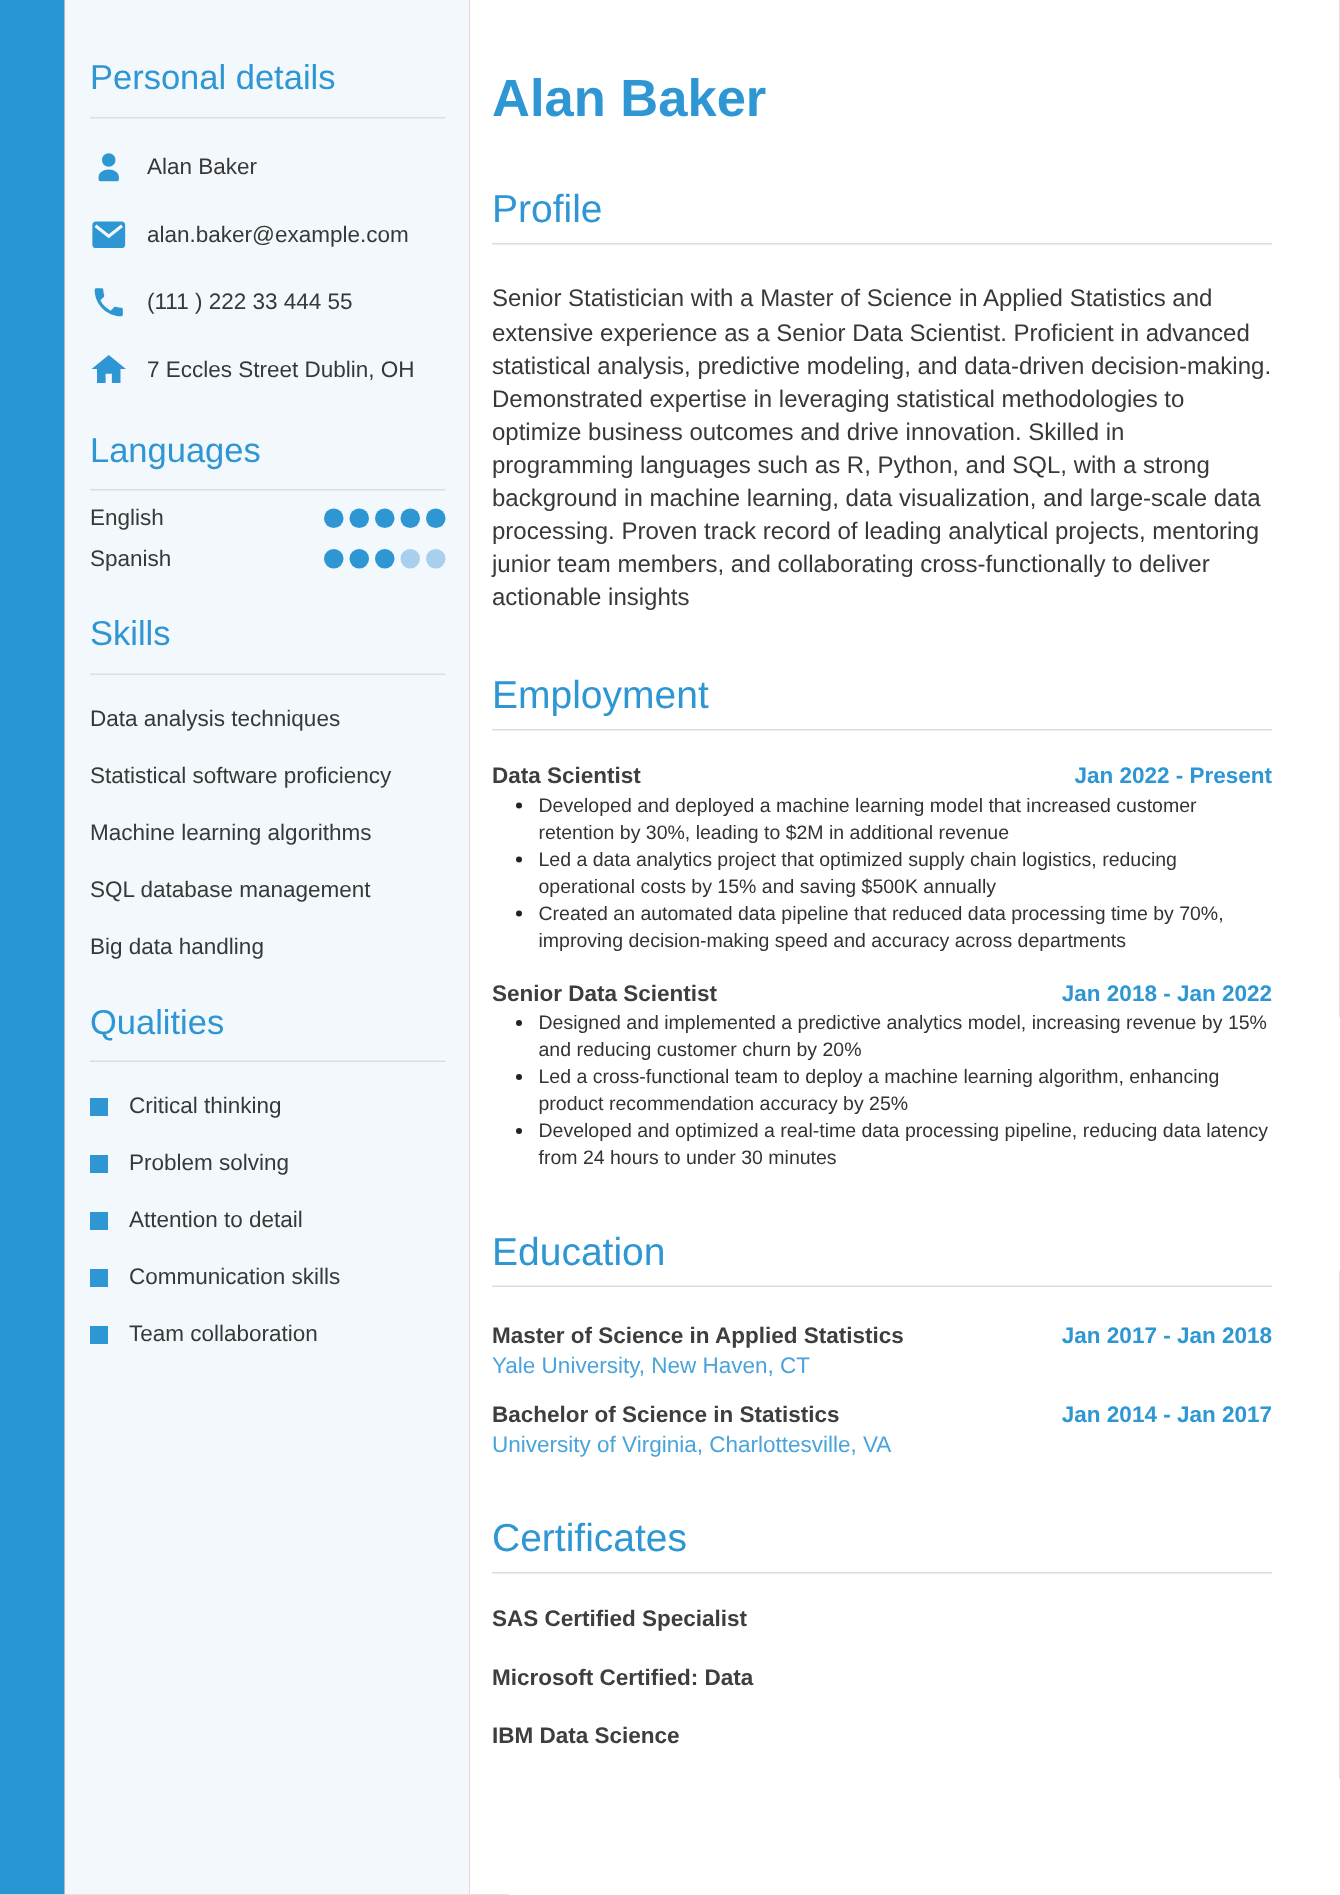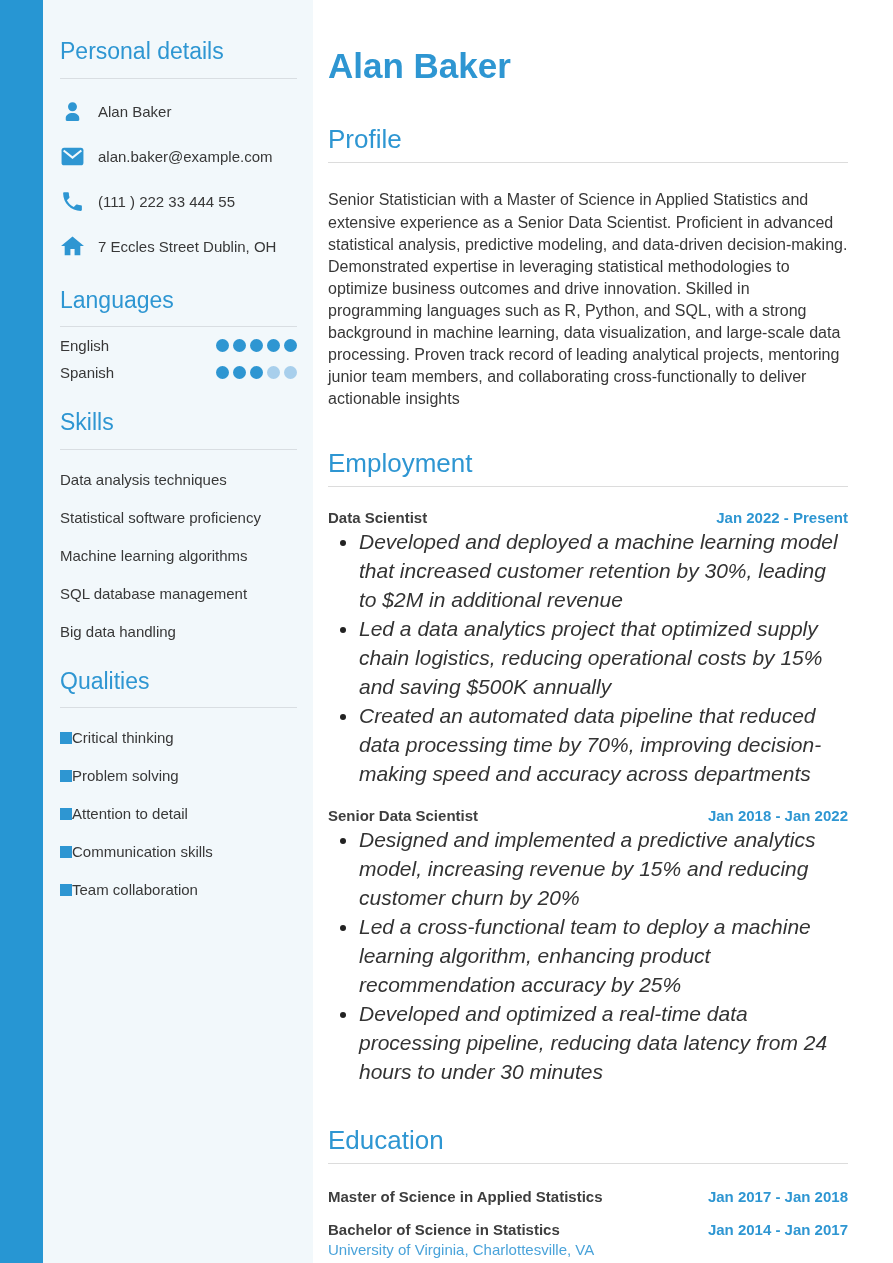--- a/index.html
+++ b/index.html
@@ -22,38 +22,38 @@
   .sidebar section + section { margin-top: 28px; }
 
   .lang-row { display: flex; align-items: center; justify-content: space-between; margin-top: 10px; }
   .lang-name { font-size: 15px; }
   .dots { display: flex; gap: 4px; }
   .dot { width: 13px; height: 13px; border-radius: 50%; background: #a8cfec; }
   .dot.full { background: #2e96d2; }
 
   .skill-item { font-size: 15px; margin-top: 21px; }
 
-  .quality-row { display: flex; align-items: center; margin-top: 21px; }
+  .quality-row { display: flex; align-items: center; gap: 14px; margin-top: 21px; }
   .q-square { width: 12px; height: 12px; background: #2e96d2; flex: 0 0 12px; }
   .q-label { font-size: 15px; }
 
   .main { flex: 1 1 auto; background: #ffffff; padding: 46px 45px 0 15px; }
   .main h1 { font-size: 35px; font-weight: 700; color: #2e96d2; line-height: 1.15; }
   .main h2 { font-size: 26px; font-weight: 400; color: #2e96d2; line-height: 1.2; margin-top: 38px; }
   .main .rule { margin-top: 7px; }
   .profile-text { font-size: 16px; line-height: 1.38; margin-top: 26px; color: #383838; }
 
   .job { margin-top: 22px; }
   .job + .job { margin-top: 18px; }
   .entry-head { display: flex; justify-content: space-between; align-items: baseline; }
   .role, .degree { font-size: 15px; font-weight: 700; color: #3e3e3e; }
   .dates { font-size: 15px; font-weight: 700; color: #2e96d2; }
   .company, .school { font-size: 15px; color: #4aa3da; margin-top: 3px; }
   .job ul { margin: 2px 0 0 0; padding-left: 31px; }
-  .job li { font-size: 21px; line-height: 1.38; color: #333333; font-style: italic; }
+  .job li { font-size: 13px; line-height: 1.38; color: #333333; }
   .job li::marker { color: #222222; }
 
   .edu-entry { margin-top: 24px; }
   .edu-entry + .edu-entry { margin-top: 16px; }
 
   .cert-item { font-size: 15px; font-weight: 700; color: #3e3e3e; margin-top: 22px; }
   .cert-item:first-of-type { margin-top: 28px; }
 
   .emp-h2, .edu-h2, .cert-h2 { margin-top: 30px; }
 </style>
@@ -201,20 +201,21 @@
 
     <section>
       <h2 class="edu-h2">Education</h2>
       <div class="rule"></div>
 
       <div class="edu-entry">
         <div class="entry-head">
           <span class="degree">Master of Science in Applied Statistics</span>
           <span class="dates">Jan 2017 - Jan 2018</span>
         </div>
+        <div class="school">Yale University, New Haven, CT</div>
       </div>
 
       <div class="edu-entry">
         <div class="entry-head">
           <span class="degree">Bachelor of Science in Statistics</span>
           <span class="dates">Jan 2014 - Jan 2017</span>
         </div>
         <div class="school">University of Virginia, Charlottesville, VA</div>
       </div>
     </section>

